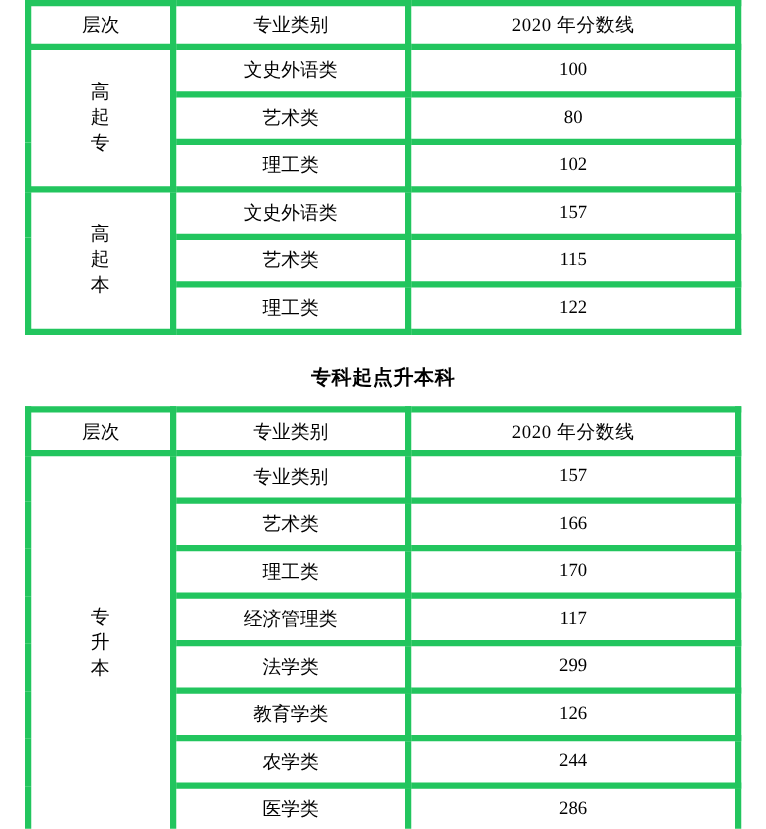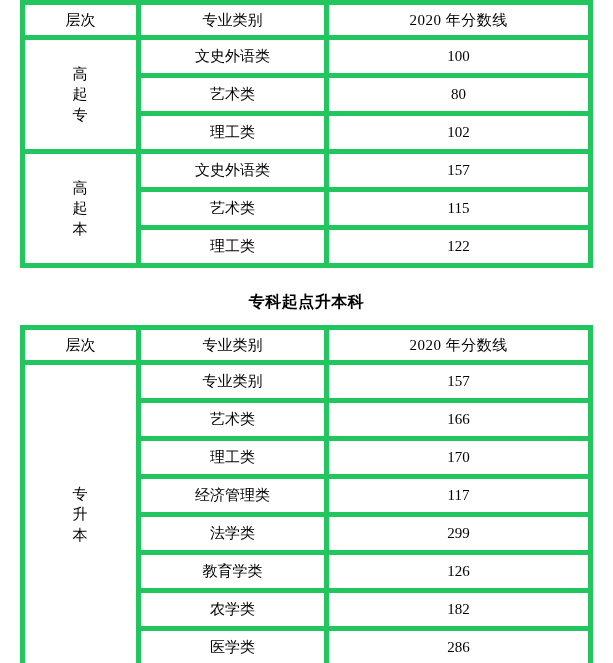--- a/index.html
+++ b/index.html
@@ -174,21 +174,21 @@
       <tr>
         <td>法学类</td>
         <td class="num">299</td>
       </tr>
       <tr>
         <td>教育学类</td>
         <td class="num">126</td>
       </tr>
       <tr>
         <td>农学类</td>
-        <td class="num">182</td>
+        <td class="num">244</td>
       </tr>
       <tr>
         <td>医学类</td>
         <td class="num">286</td>
       </tr>
     </tbody>
   </table>
 
 </div>
 

